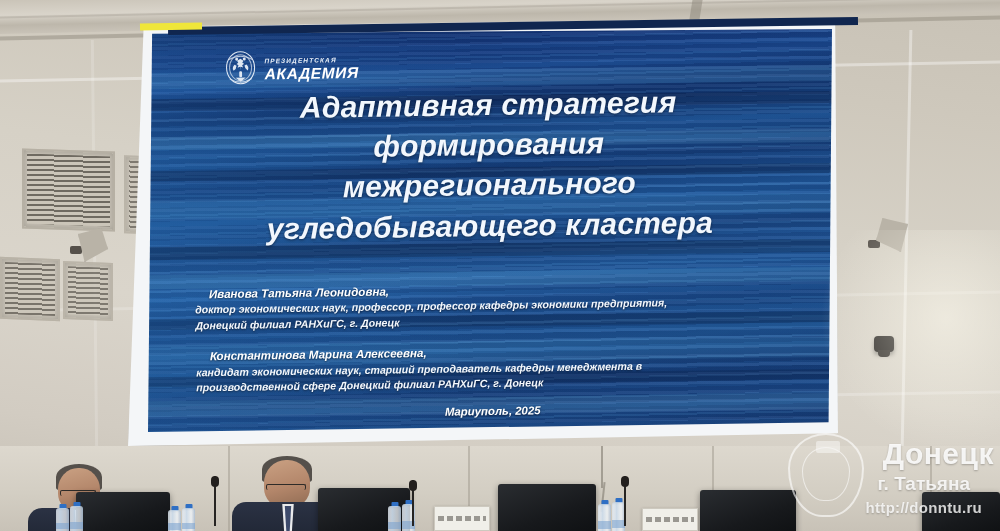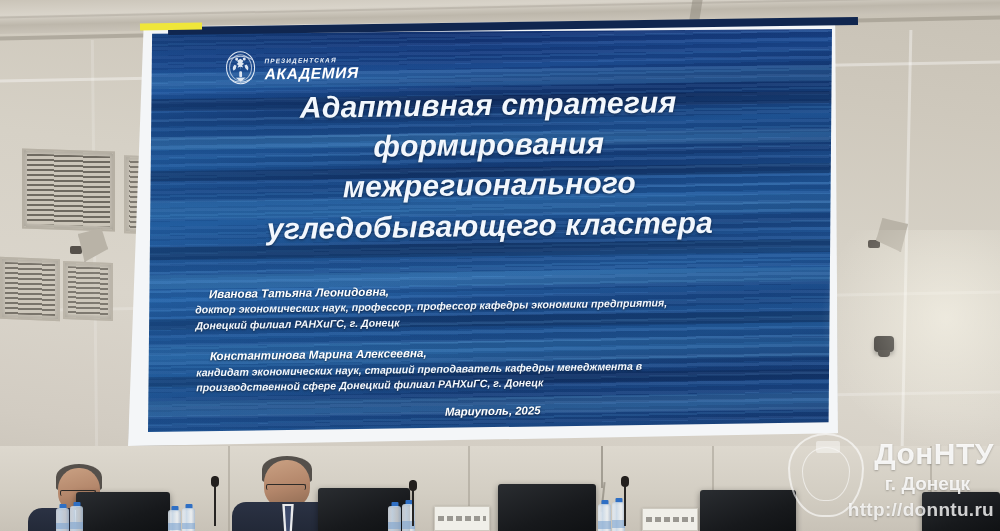--- a/index.html
+++ b/index.html
@@ -329,22 +329,22 @@
     position: absolute; right: 2px; top: 6px;
     font-size: 30px; font-weight: 700; color: rgba(255,255,255,.88);
     letter-spacing: .5px; text-shadow: 0 1px 2px rgba(0,0,0,.25);
   }
   .wm-city {
     position: absolute; right: 26px; top: 42px;
     font-size: 19px; font-weight: 700; color: rgba(255,255,255,.85);
     text-shadow: 0 1px 2px rgba(0,0,0,.25);
   }
   .wm-url {
-    position: absolute; right: 2px; top: 68px;
-    font-size: 19px; font-weight: 700; color: rgba(255,255,255,.80);
+    position: absolute; right: 14px; top: 68px;
+    font-size: 15px; font-weight: 700; color: rgba(255,255,255,.80);
     letter-spacing: .3px; text-shadow: 0 1px 2px rgba(0,0,0,.25);
   }
   .glare {
     position:absolute; right:0; top:230px; width:180px; height:220px;
     background: radial-gradient(ellipse at 70% 40%, rgba(255,252,240,.55) 0%, rgba(255,250,235,0) 70%);
     pointer-events:none;
   }
 </style>
 </head>
 <body>
@@ -565,18 +565,18 @@
     </div>
     <div class="nameplate" style="left:642px; top:62px; width:56px; height:23px;">
       <div class="np-text"></div>
     </div>
   </div>
 
   <div class="glare"></div>
 
   <div class="watermark">
     <div class="wm-emblem"></div>
-    <div class="wm-title">ДонНТУ</div>
-    <div class="wm-city">г. Донецк</div>
+    <div class="wm-title">Донецк</div>
+    <div class="wm-city">г. Татьяна</div>
     <div class="wm-url">http://donntu.ru</div>
   </div>
 
 </div>
 
 </body></html>

